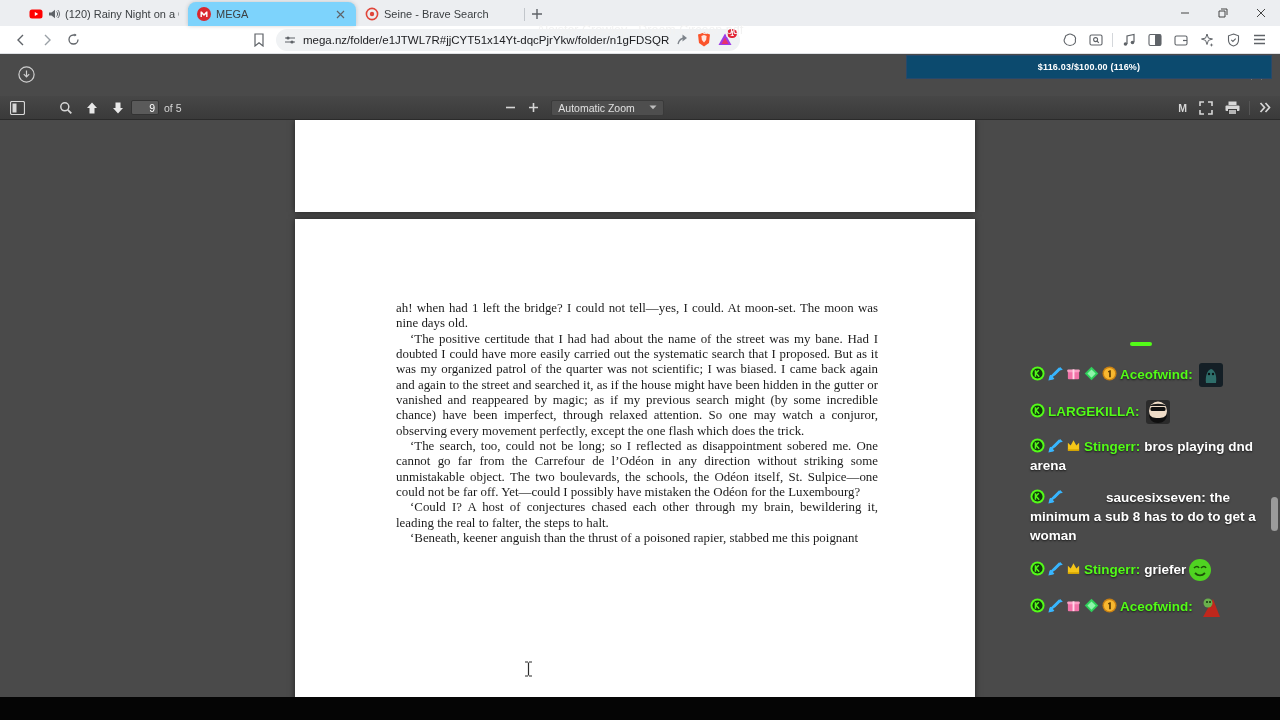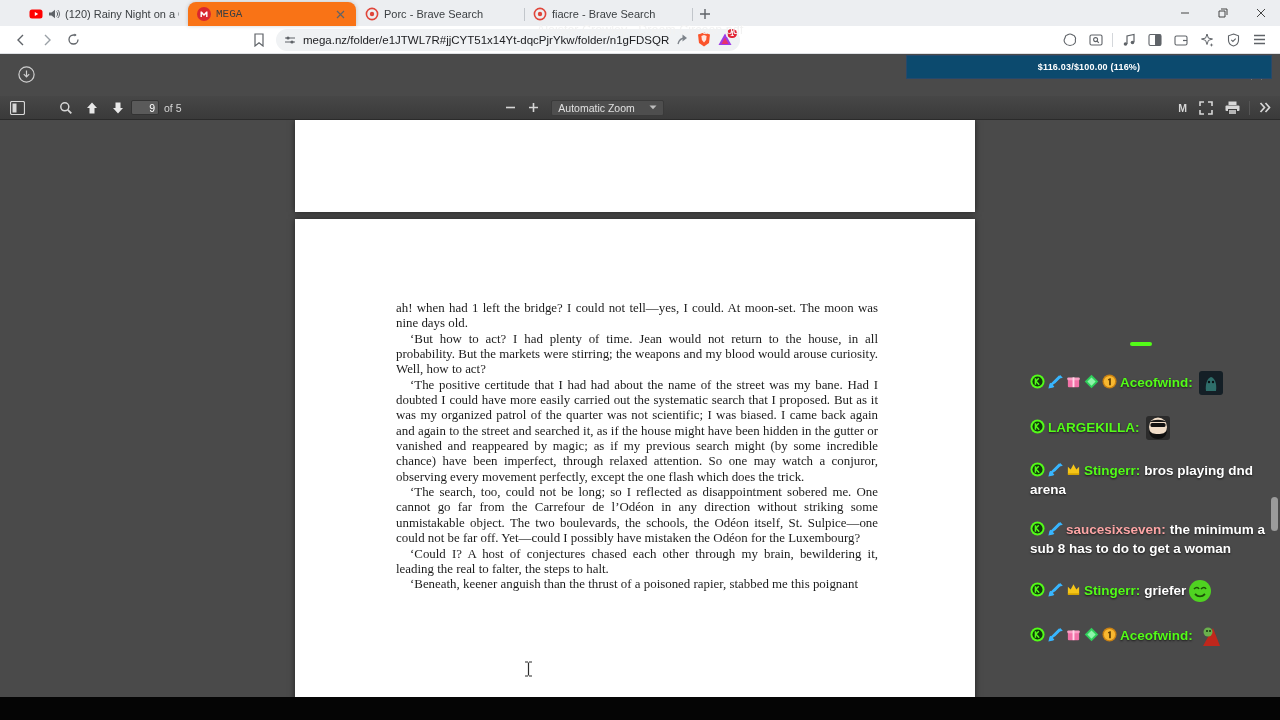--- a/index.html
+++ b/index.html
@@ -5,21 +5,21 @@
   * { margin:0; padding:0; box-sizing:border-box; }
   html,body { width:1280px; height:720px; overflow:hidden; background:#000;
               font-family:"Liberation Sans", sans-serif; }
 
   
   #tabstrip { position:absolute; left:0; top:0; width:1280px; height:26px;
               background:#eceef1; display:flex; align-items:flex-end; }
   .tab { height:24px; display:flex; align-items:center; gap:5px; padding:0 9px;
          font-size:11px; color:#3c4043; max-width:168px; min-width:168px;
          border-radius:8px 8px 0 0; position:relative; cursor:default; }
-  .tab.active { background:#f97316; box-shadow:0 0 4px rgba(0,0,0,.18); z-index:2;font-family:Liberation Mono, monospace; }
+  .tab.active { background:#7dd3fc; box-shadow:0 0 4px rgba(0,0,0,.18); z-index:2; }
   .tab .title { white-space:nowrap; overflow:hidden; text-overflow:clip; flex:1; }
   .tab .sep { position:absolute; right:-1px; top:6px; height:13px; width:1px; background:#c2c6cb; }
   .favicon { width:14px; height:14px; flex:0 0 14px; display:inline-block; }
   .tab-close { width:14px; height:14px; flex:0 0 14px; display:flex; align-items:center;
                justify-content:center; border-radius:50%; color:#5f6368; font-size:12px; }
   #newtab { width:26px; height:24px; display:flex; align-items:center; justify-content:center; }
   #wincontrols { margin-left:auto; display:flex; height:26px; align-items:center; }
   .winbtn { width:38px; height:26px; display:flex; align-items:center; justify-content:center; }
 
   
@@ -68,21 +68,21 @@
   #page-cur { top:99px; height:640px; }
   #textlayer { padding:82px 97px 0 101px; font-family:"Liberation Serif", serif;
                font-size:12.9px; line-height:15.35px; color:#1c1c1c; text-align:justify; }
   #textlayer p { text-indent:14px; }
   #textlayer p.noindent { text-indent:0; }
   #scrollthumb { position:absolute; right:2px; top:377px; width:7px; height:34px;
                  background:#9b9b9b; border-radius:4px; }
 
   
   #chat { position:absolute; left:1030px; top:222px; width:242px; display:flex;
-          flex-direction:column; gap:21px;
+          flex-direction:column; gap:13px;
           font-weight:bold; font-size:13.5px; }
   .chatmsg { line-height:19px; color:#fff; text-shadow:0 1px 2px rgba(0,0,0,.7); }
   .chatname { color:#53fc18; margin-right:4px; }
   .badge { display:inline-block; width:15px; height:15px; vertical-align:-2px; margin-right:3px; }
   .emote { display:inline-block; width:24px; height:24px; vertical-align:-8px; margin-left:2px; }
   #chat-fragment { height:6px; position:relative; margin-bottom:2px; }
   #chat-fragment .dash { position:absolute; left:100px; top:0; width:22px; height:4px;
                           background:#53fc18; border-radius:2px; }
 
   #bottombar { position:absolute; left:0; top:697px; width:1280px; height:23px; background:#050505; }
@@ -118,29 +118,21 @@
           <svg width="9" height="9" viewBox="0 0 9 9">
             <path d="M1 1l7 7M8 1L1 8" stroke="#5f6368" stroke-width="1.2"></path>
           </svg>
         </span>
       </div>
       <div class="tab">
         <span class="favicon"><svg width="14" height="14" viewBox="0 0 14 14">
             <circle cx="7" cy="7" r="5.6" fill="none" stroke="#e0453a" stroke-width="1.6"></circle>
             <circle cx="7" cy="7" r="2.2" fill="#e0453a"></circle>
           </svg></span>
-        <span class="title">Porc - Brave Search</span>
-        <span class="sep"></span>
-      </div>
-      <div class="tab">
-        <span class="favicon"><svg width="14" height="14" viewBox="0 0 14 14">
-            <circle cx="7" cy="7" r="5.6" fill="none" stroke="#e0453a" stroke-width="1.6"></circle>
-            <circle cx="7" cy="7" r="2.2" fill="#e0453a"></circle>
-          </svg></span>
-        <span class="title">fiacre - Brave Search</span>
+        <span class="title">Seine - Brave Search</span>
         <span class="sep"></span>
       </div>
     </div>
   <div id="newtab">
     <svg width="12" height="12" viewBox="0 0 12 12">
         <path d="M6 1v10M1 6h10" stroke="#5f6368" stroke-width="1.4"></path>
       </svg>
   </div>
   <div id="wincontrols">
     <div class="winbtn">
@@ -352,21 +344,20 @@
         <path d="M1.5 1l4 4.5-4 4.5M6.5 1l4 4.5-4 4.5" stroke="#d6d6d6" stroke-width="1.7" fill="none"></path>
       </svg>
   </div>
 </div>
 
 <div id="viewer">
   <div class="pdfpage" id="page-prev"></div>
   <div class="pdfpage" id="page-cur">
     <div id="textlayer">
         <p class="noindent">ah! when had 1 left the bridge? I could not tell—yes, I could. At moon-set. The moon was nine days old.</p>
-        <p>‘But how to act? I had plenty of time. Jean would not return to the house, in all probability. But the markets were stirring; the weapons and my blood would arouse curiosity. Well, how to act?</p>
         <p>‘The positive certitude that I had had about the name of the street was my bane. Had I doubted I could have more easily carried out the systematic search that I proposed. But as it was my organized patrol of the quarter was not scientific; I was biased. I came back again and again to the street and searched it, as if the house might have been hidden in the gutter or vanished and reappeared by magic; as if my previous search might (by some incredible chance) have been imperfect, through relaxed attention. So one may watch a conjuror, observing every movement perfectly, except the one flash which does the trick.</p>
         <p>‘The search, too, could not be long; so I reflected as disappointment sobered me. One cannot go far from the Carrefour de l’Odéon in any direction without striking some unmistakable object. The two boulevards, the schools, the Odéon itself, St. Sulpice—one could not be far off. Yet—could I possibly have mistaken the Odéon for the Luxembourg?</p>
         <p>‘Could I? A host of conjectures chased each other through my brain, bewildering it, leading the real to falter, the steps to halt.</p>
         <p>‘Beneath, keener anguish than the thrust of a poisoned rapier, stabbed me this poignant</p>
       </div>
   </div>
 
   <div id="chat">
     <div id="chat-fragment">
         <div class="dash"></div>
@@ -420,21 +411,21 @@
             <rect x="2" y="12" width="12" height="1.8" fill="#d8a700"></rect>
           </svg></span><span class="chatname" style="color: rgb(83, 252, 24);">Stingerr:</span><span>bros playing dnd arena</span></div>
       <div class="chatmsg"><span class="badge"><svg viewBox="0 0 16 16" width="15" height="15">
             <circle cx="8" cy="8" r="7.5" fill="#53fc18"></circle>
             <circle cx="8" cy="8" r="5.4" fill="#10380a"></circle>
             <path d="M5.8 4.5v7M5.8 8l3.6-3.5M6.4 7.6l3.4 3.9" stroke="#53fc18" stroke-width="1.6" fill="none"></path>
           </svg></span><span class="badge"><svg viewBox="0 0 16 16" width="15" height="15">
             <path d="M13.8 1.2l-1 3.2-6 6 .8.8 6-6 3.2-1z" transform="scale(0.94)" fill="#38b6ff"></path>
             <path d="M12.8 2.2L3.2 11.8" stroke="#38b6ff" stroke-width="2.6"></path>
             <path d="M2.2 9.8l4 4M1.5 14.5l2.6-.6-2-2z" stroke="#38b6ff" stroke-width="1.6" fill="#38b6ff"></path>
-          </svg></span><span class="chatname" style="color: #fca5a5;">saucesixseven:</span><span>the minimum a sub 8 has to do to get a woman</span></div>
+          </svg></span><span class="chatname" style="color: #ffffff; margin-left: 40px;">saucesixseven:</span><span>the minimum a sub 8 has to do to get a woman</span></div>
       <div class="chatmsg"><span class="badge"><svg viewBox="0 0 16 16" width="15" height="15">
             <circle cx="8" cy="8" r="7.5" fill="#53fc18"></circle>
             <circle cx="8" cy="8" r="5.4" fill="#10380a"></circle>
             <path d="M5.8 4.5v7M5.8 8l3.6-3.5M6.4 7.6l3.4 3.9" stroke="#53fc18" stroke-width="1.6" fill="none"></path>
           </svg></span><span class="badge"><svg viewBox="0 0 16 16" width="15" height="15">
             <path d="M13.8 1.2l-1 3.2-6 6 .8.8 6-6 3.2-1z" transform="scale(0.94)" fill="#38b6ff"></path>
             <path d="M12.8 2.2L3.2 11.8" stroke="#38b6ff" stroke-width="2.6"></path>
             <path d="M2.2 9.8l4 4M1.5 14.5l2.6-.6-2-2z" stroke="#38b6ff" stroke-width="1.6" fill="#38b6ff"></path>
           </svg></span><span class="badge"><svg viewBox="0 0 16 16" width="15" height="15">
             <path d="M2 13V5l3 3 3-5.5L11 8l3-3v8z" fill="#f5c518"></path>

